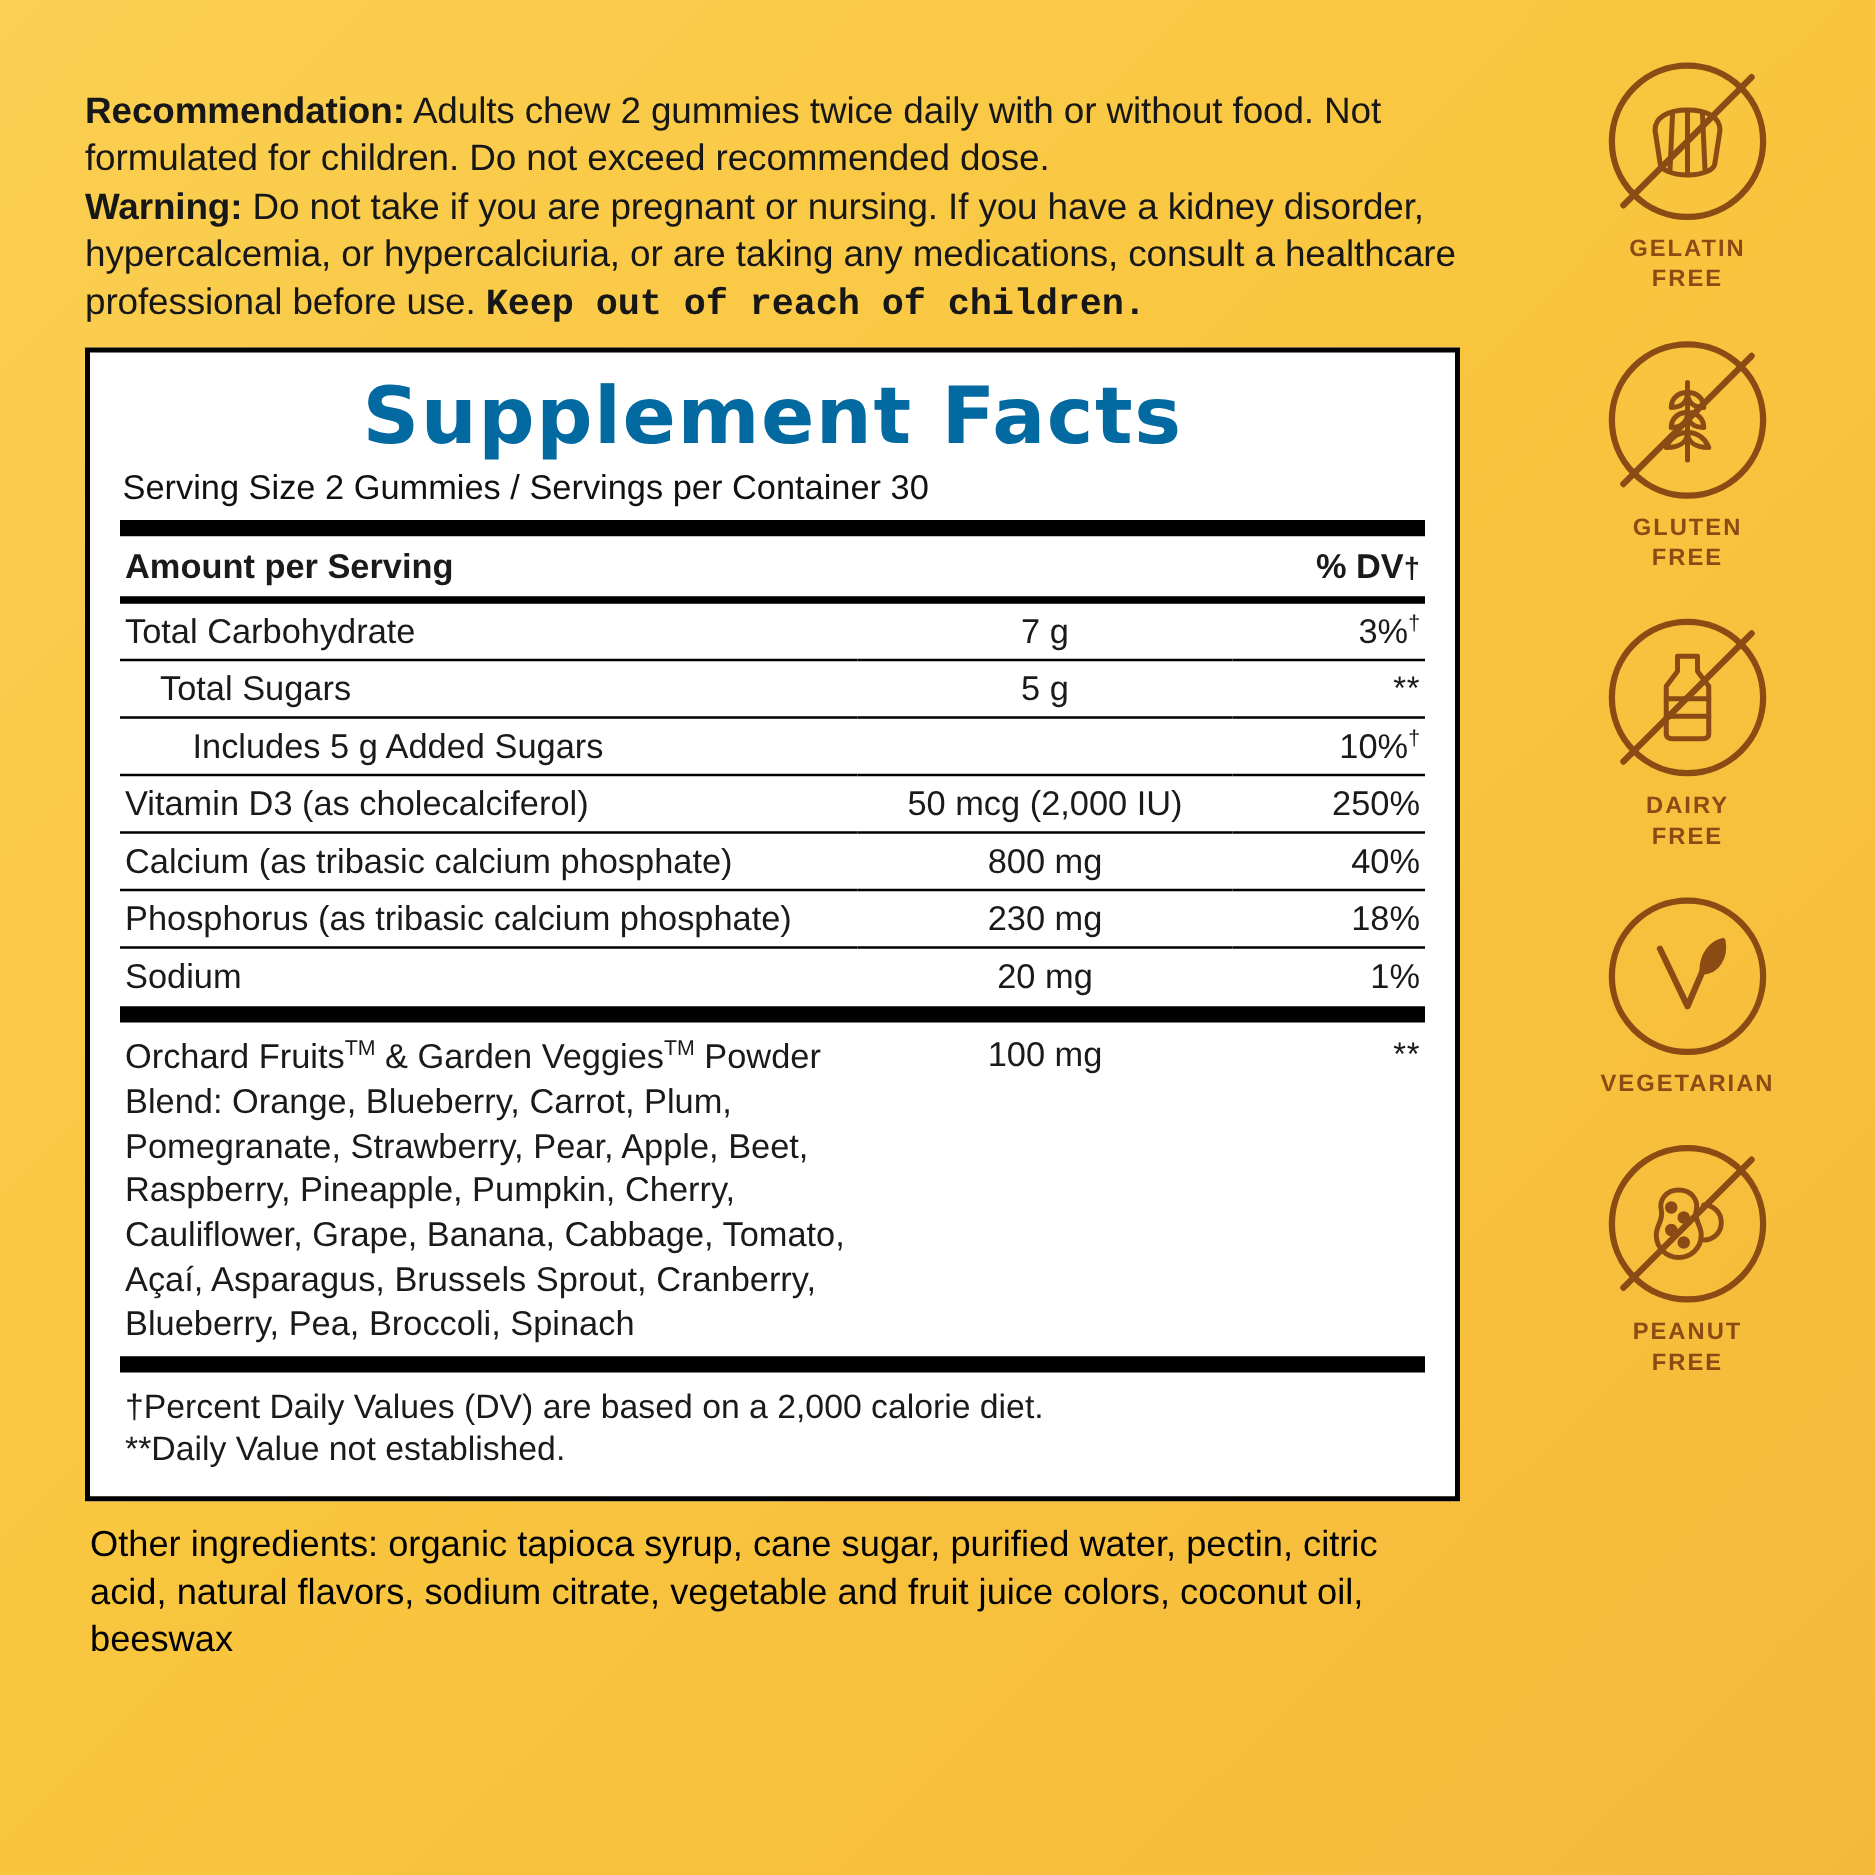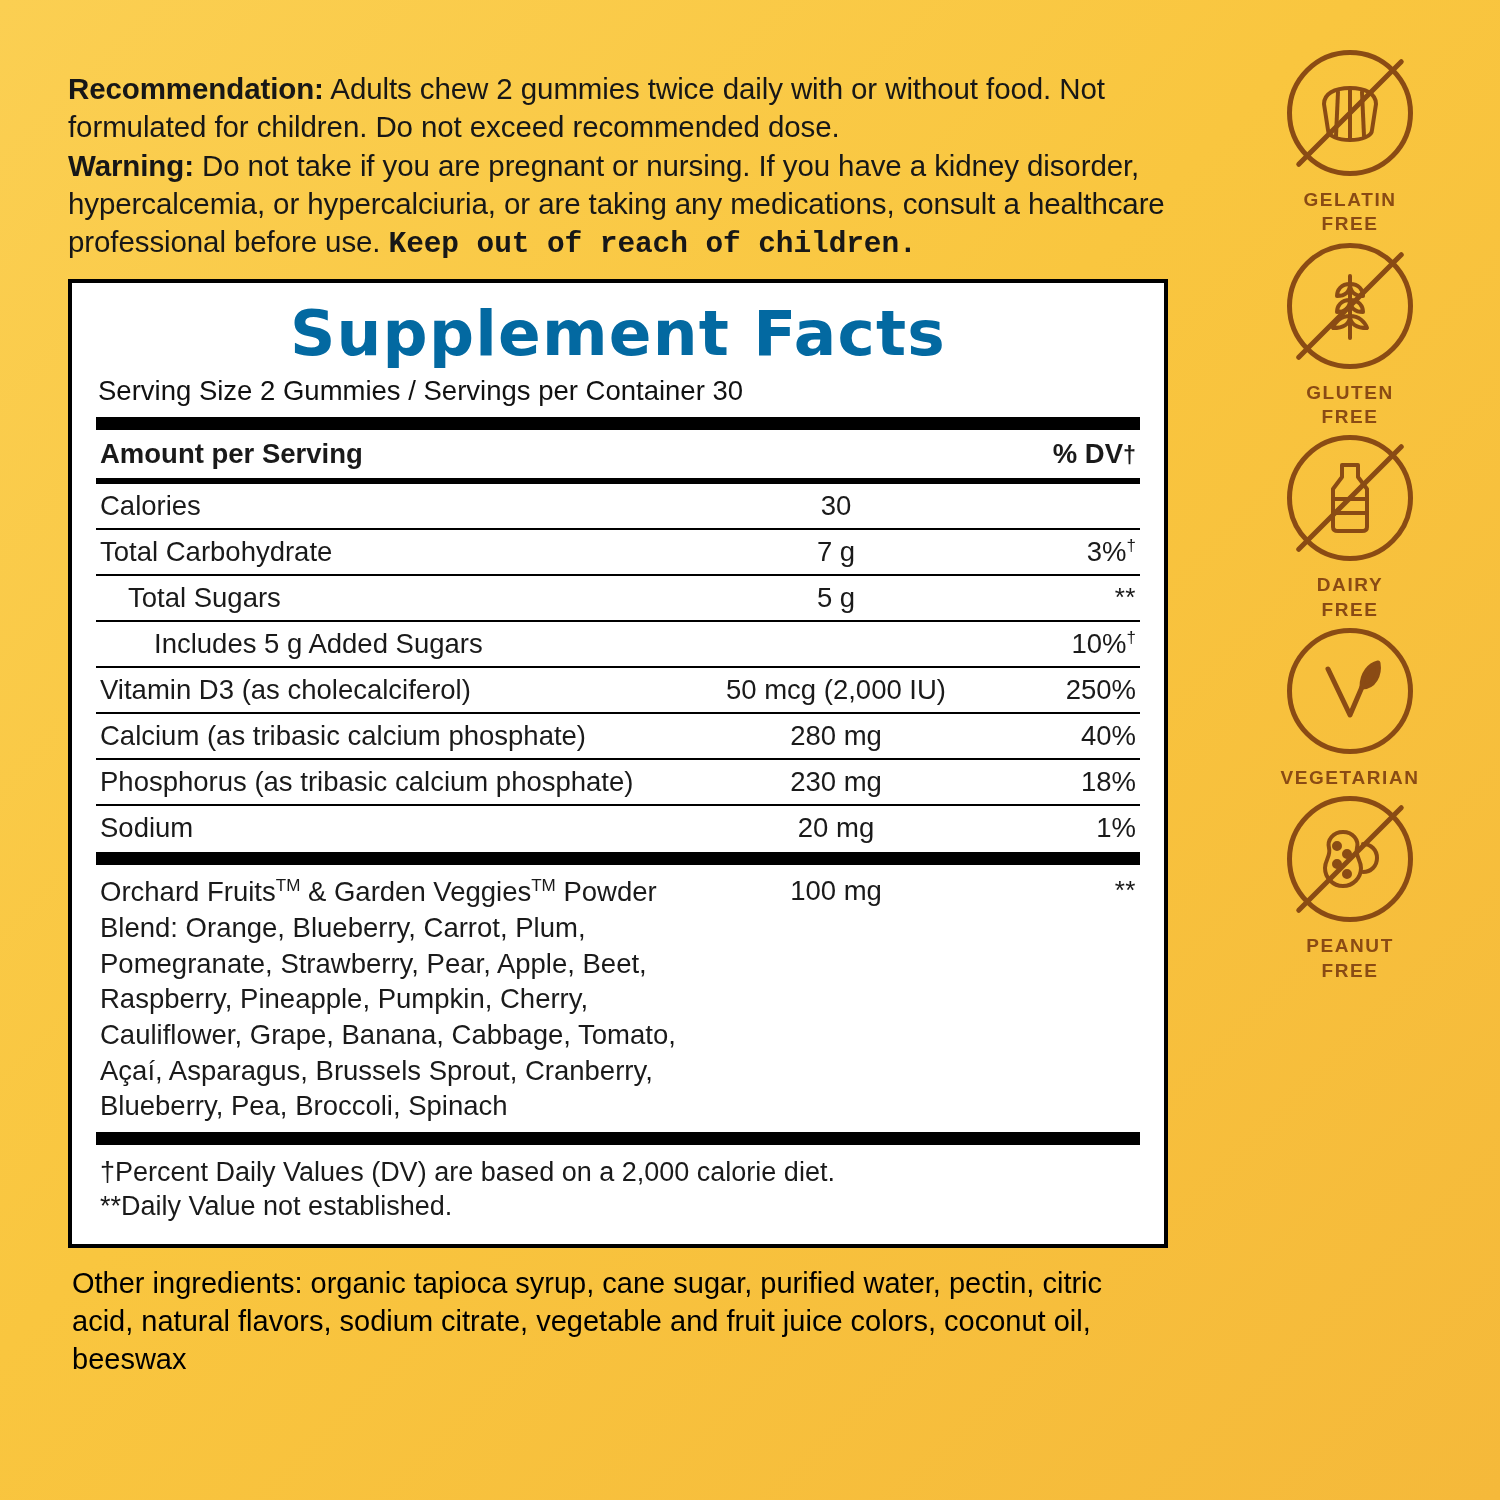--- a/index.html
+++ b/index.html
@@ -26,21 +26,21 @@
     width: 1200px;
     padding: 70px 0 0 68px;
     box-sizing: border-box;
   }
   .right-col {
     flex: 1;
     padding-top: 50px;
     display: flex;
     flex-direction: column;
     align-items: center;
-    gap: 6px;
+    gap: 36px;
   }
 
   
   .advisory {
     font-size: 29.5px;
     line-height: 1.30;
     color: #171717;
     max-width: 1108px;
     letter-spacing: -0.1px;
   }
@@ -198,25 +198,20 @@
           <td class="c-amt"></td>
           <td class="c-dv"><span>% DV</span><span class="dagger">†</span></td>
         </tr>
       </tbody>
         </table>
 
       <div class="rule-med"></div>
 
       <table class="sf">
         <tbody>
-            <tr>
-          <td class="c-name">Calories</td>
-          <td class="c-amt">30</td>
-          <td class="c-dv"></td>
-        </tr>
         <tr>
           <td class="c-name">Total Carbohydrate</td>
           <td class="c-amt">7 g</td>
           <td class="c-dv"><span>3%</span><span class="sup">†</span></td>
         </tr>
         <tr>
           <td class="c-name indent1">Total Sugars</td>
           <td class="c-amt">5 g</td>
           <td class="c-dv"><span class="stars">**</span></td>
         </tr>
@@ -225,21 +220,21 @@
           <td class="c-amt"></td>
           <td class="c-dv"><span>10%</span><span class="sup">†</span></td>
         </tr>
         <tr>
           <td class="c-name">Vitamin D3 (as cholecalciferol)</td>
           <td class="c-amt">50 mcg (2,000 IU)</td>
           <td class="c-dv">250%</td>
         </tr>
         <tr>
           <td class="c-name">Calcium (as tribasic calcium phosphate)</td>
-          <td class="c-amt">280 mg</td>
+          <td class="c-amt">800 mg</td>
           <td class="c-dv">40%</td>
         </tr>
         <tr>
           <td class="c-name">Phosphorus (as tribasic calcium phosphate)</td>
           <td class="c-amt">230 mg</td>
           <td class="c-dv">18%</td>
         </tr>
         <tr class="no-line">
           <td class="c-name">Sodium</td>
           <td class="c-amt">20 mg</td>

